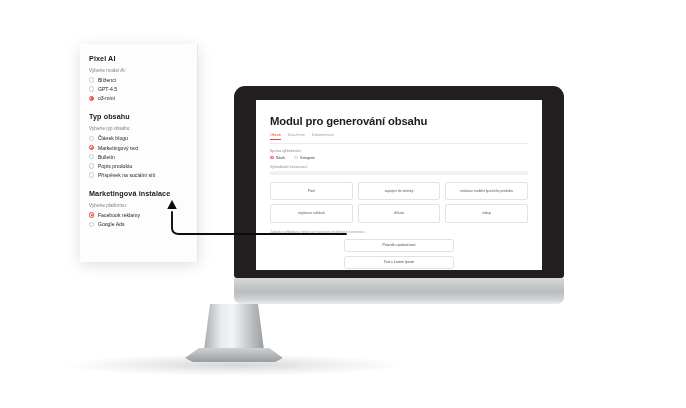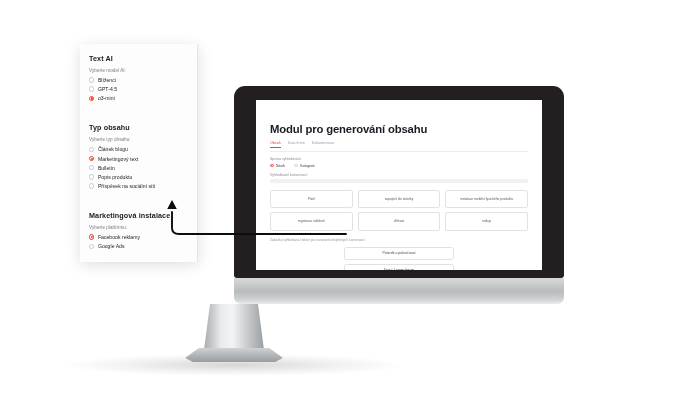--- a/index.html
+++ b/index.html
@@ -19,21 +19,21 @@
     box-shadow:0 3px 14px rgba(0,0,0,.13);
     padding:10px 0 0 0;
     box-sizing:border-box;
     z-index:5;
   }
   #panel .inner{padding:0 8px 0 9px;}
   .p-title{
     font-size:7.2px;font-weight:bold;color:#1b1b1f;
     letter-spacing:.1px;margin:0 0 5px 0;
   }
-  .p-title.sp{margin-top:22px;}
+  .p-title.sp{margin-top:11px;}
   .p-sub{
     font-size:4.6px;color:#7c7c85;margin:0 0 4px 0;letter-spacing:.05px;
   }
   .radio-row{display:flex;align-items:center;gap:3.5px;margin-bottom:3.2px;}
   .radio{
     width:5.4px;height:5.4px;border-radius:50%;
     border:1px solid #c9c9d0;background:#fff;box-sizing:border-box;
     flex:0 0 auto;position:relative;
   }
   .radio.on{border:1.3px solid #f0402f;}
@@ -79,21 +79,21 @@
     position:absolute;left:50%;top:268px;transform:translateX(-50%);
     width:340px;height:22px;border-radius:50%;
     background:radial-gradient(ellipse at center,rgba(0,0,0,.16) 0%,rgba(0,0,0,.05) 45%,rgba(0,0,0,0) 72%);
     z-index:-1;
   }
 
   
   .app{padding:11px 14px 0 14px;}
   .app-title{
     font-size:11.3px;font-weight:bold;color:#1c1c24;
-    letter-spacing:-.15px;margin:12px 0 6px 0;
+    letter-spacing:-.15px;margin:4px 0 6px 0;
   }
   .tabs{display:flex;gap:7px;align-items:flex-start;
         border-bottom:1px solid #ececec;padding-bottom:3px;margin-bottom:5px;}
   .tab{font-size:3.6px;color:#9a9aa2;letter-spacing:.04px;white-space:nowrap;padding-bottom:2px;}
   .tab.active{color:#f0402f;border-bottom:1.4px solid #f0402f;}
   .f-label{font-size:3.5px;color:#8b8b93;margin:0 0 2.5px 0;}
   .mini-radios{display:flex;gap:9px;align-items:center;margin-bottom:5px;}
   .mini-row{display:flex;align-items:center;gap:2.5px;}
   .mini-radio{
     width:3.6px;height:3.6px;border-radius:50%;
@@ -123,21 +123,21 @@
   }
 </style>
 </head>
 <body>
 
 <div id="stage">
 
   <div id="panel">
     <div class="inner">
 
-      <div class="p-title">Text AI</div>
+      <div class="p-title">Pixel AI</div>
       <div class="p-sub">Vyberte model AI:</div>
 
       <div class="radio-row">
         <span class="radio"></span>
         <span class="radio-label">Blíženci</span>
       </div>
       <div class="radio-row">
         <span class="radio"></span>
         <span class="radio-label">GPT-4.5</span>
       </div>

